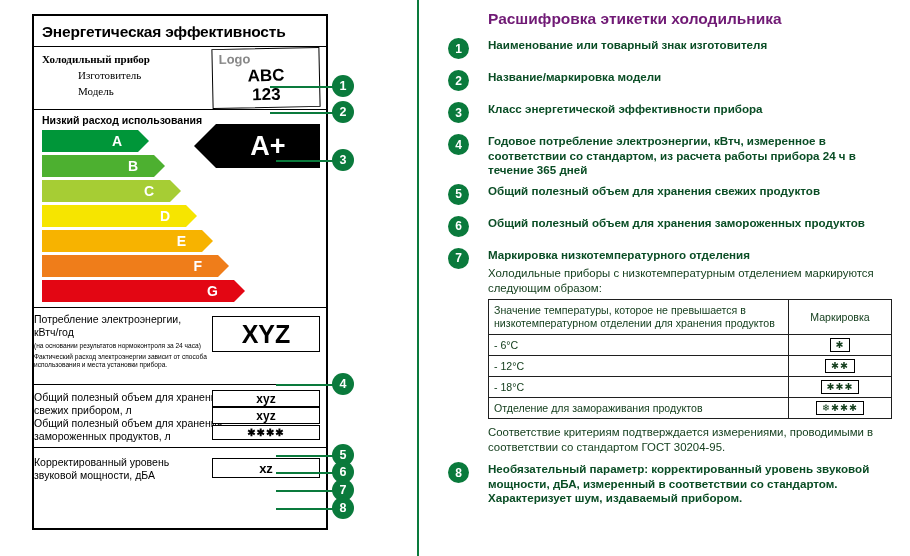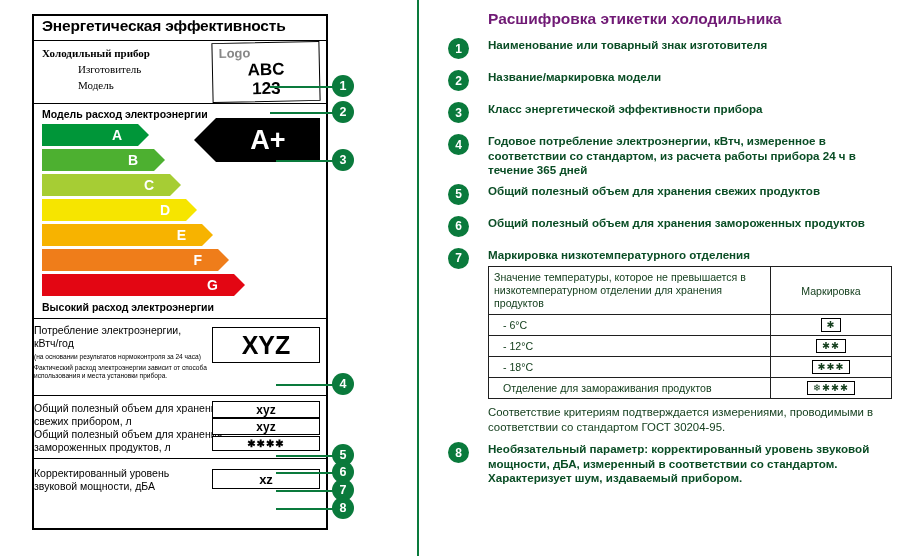--- a/index.html
+++ b/index.html
@@ -35,21 +35,21 @@
     top: 6px;
     width: 296px;
     height: 516px;
     border: 2px solid #000;
     background: #fff;
     box-sizing: border-box;
   }
   .label-title {
     font-size: 15.5px;
     font-weight: bold;
-    padding: 1px 8px 5px 8px;
+    padding: 7px 8px 5px 8px;
     letter-spacing: -0.2px;
   }
   .hr-black {
     border-top: 1.5px solid #000;
   }
   .hr-thin {
     border-top: 1px solid #000;
   }
 
   .maker-block {
@@ -313,21 +313,21 @@
 
   table.lowtemp {
     border-collapse: collapse;
     width: 404px;
     margin-top: 4px;
     margin-left: 0px;
   }
   table.lowtemp td {
     border: 1px solid #1f1f1f;
     font-size: 10.6px;
-    padding: 3px 14px;
+    padding: 3px 5px;
     color: #16401f;
     vertical-align: middle;
   }
   table.lowtemp td.head {
     font-size: 10.6px;
     line-height: 13px;
     vertical-align: top;
     padding: 4px 5px;
   }
   td.markcell {
@@ -368,21 +368,21 @@
 
         <div class="maker-values">
           <div class="logo-txt">Logo</div>
           <div class="abc-txt">ABC</div>
           <div class="num-txt">123</div>
         </div>
       </div>
       <div class="hr-black"></div>
 
       <div class="scale-block">
-        <div class="scale-head">Модель расход электроэнергии</div>
+        <div class="scale-head">Низкий расход использования</div>
 
         <div class="bars">
           <div class="barrow">
             <div class="bar" style="width:96px;background:#009639;color:#009639;">
               <span style="color:#fff;">A</span>
             </div>
           </div>
           <div class="barrow">
             <div class="bar" style="width:112px;background:#4db030;color:#4db030;">
               <span style="color:#fff;">B</span>
@@ -408,21 +408,20 @@
               <span style="color:#fff;">F</span>
             </div>
           </div>
           <div class="barrow">
             <div class="bar" style="width:192px;background:#e30613;color:#e30613;">
               <span style="color:#fff;">G</span>
             </div>
           </div>
         </div>
 
-        <div class="scale-foot">Высокий расход электроэнергии</div>
 
         <div class="arrow-class">
           <span>A+</span>
         </div>
       </div>
       <div class="hr-black"></div>
 
       <div class="row-block" style="height:76px;">
         <div class="row-label">Потребление электроэнергии,</div>
         <div class="row-label">кВтч/год</div>
@@ -507,20 +506,21 @@
     </div>
 
     <div class="item">
       <div class="bullet">6</div>
       <div class="item-text">Общий полезный объем для хранения замороженных продуктов</div>
     </div>
 
     <div class="item">
       <div class="bullet">7</div>
       <div class="item-text">Маркировка низкотемпературного отделения</div>
+      <div class="item-sub">Холодильные приборы с низкотемпературным отделением маркируются следующим образом:</div>
 
       <table class="lowtemp">
         <tbody>
             <tr>
           <td class="head" rowspan="1">Значение температуры, которое не превышается в низкотемпературном отделении для хранения продуктов</td>
           <td class="markcell">Маркировка</td>
         </tr>
         <tr>
           <td>- 6°C</td>
           <td class="markcell">

